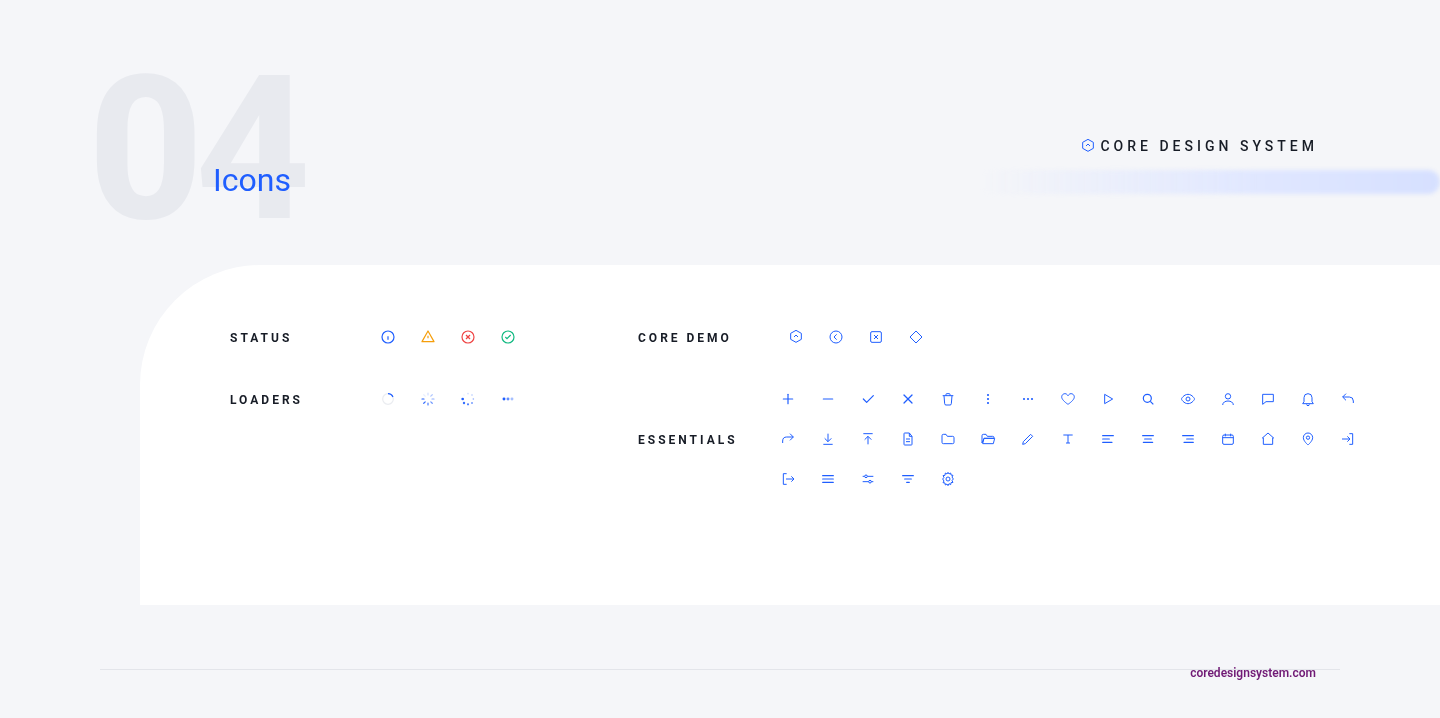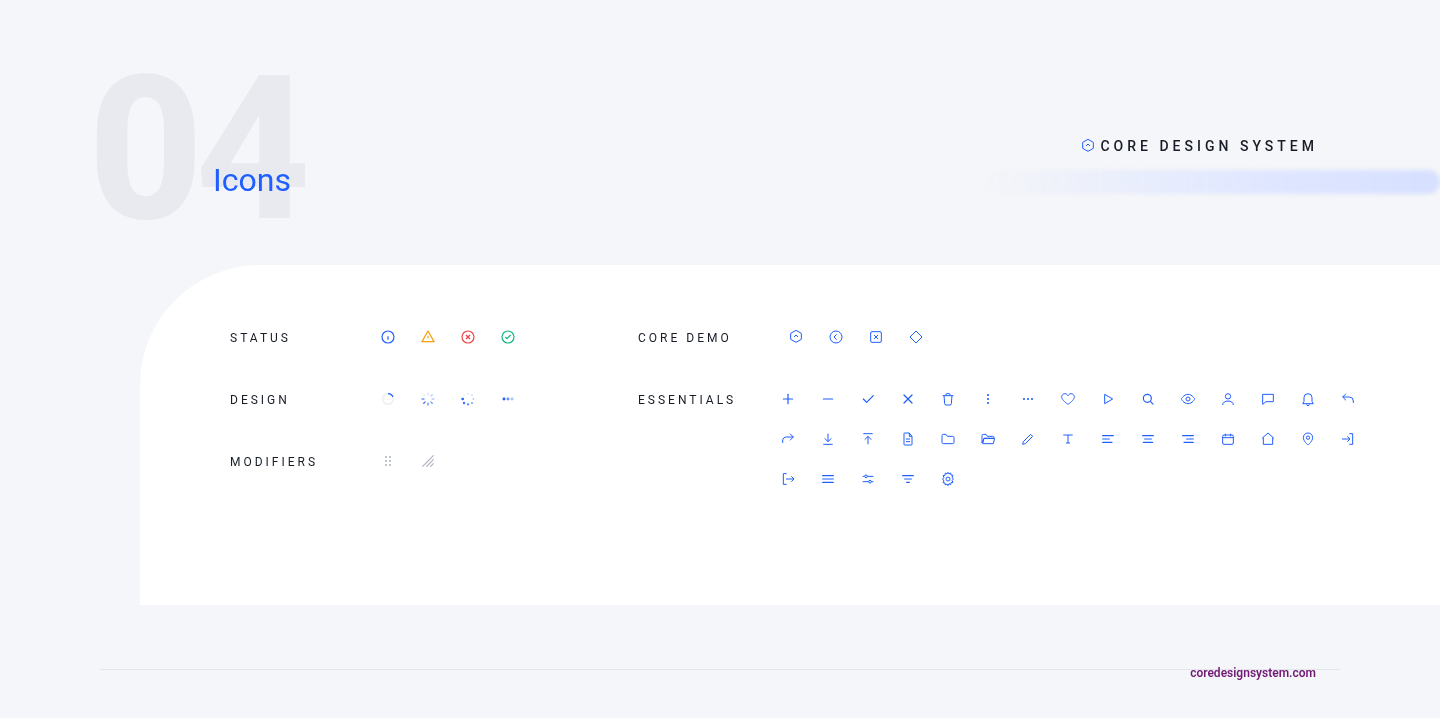--- a/index.html
+++ b/index.html
@@ -67,21 +67,21 @@
     padding: 64px 60px 40px 90px;
   }
   .row {
     display: flex;
     align-items: flex-start;
     margin-bottom: 40px;
   }
   .label {
     width: 150px;
     font-size: 12px;
-    font-weight: 400;
+    font-weight: 700;
     letter-spacing: 3px;
     color: #171c26;
     padding-top: 2px;
   }
   .icons {
     display: flex;
     flex-wrap: wrap;
     gap: 24px;
     max-width: 580px;
   }
@@ -99,21 +99,21 @@
     width: 408px;
   }
   .col-right {
     flex: 1;
   }
   .section {
     display: flex;
     align-items: flex-start;
     margin-bottom: 46px;
   }
-  .section:last-child { margin-bottom: 0; }
+  .section:last-child { margin-bottom: 0; align-items: center; }
   .footer-line {
     position: absolute;
     left: 100px;
     right: 100px;
     bottom: 48px;
     height: 1px;
     background: #e3e5ea;
   }
   .footer-text {
     position: absolute;
@@ -173,21 +173,21 @@
           <span class="ico">
             <svg width="16" height="16" viewBox="0 0 24 24" fill="none" stroke="#10b981" stroke-width="1.8">
                 <circle cx="12" cy="12" r="9"></circle>
                 <path d="M8 12l2.5 2.5L16 9"></path>
               </svg>
           </span>
         </div>
       </div>
 
       <div class="section">
-        <div class="label">DESIGN</div>
+        <div class="label">LOADERS</div>
         <div class="icons">
           <span class="ico">
             <svg width="16" height="16" viewBox="0 0 24 24" fill="none" stroke="#adb4c2" stroke-width="1.8">
                 <circle cx="12" cy="12" r="8" stroke-opacity="0.25"></circle>
                 <path d="M12 4a8 8 0 0 1 7.4 5" stroke="#1f5eff"></path>
               </svg>
           </span>
           <span class="ico">
             <svg width="16" height="16" viewBox="0 0 24 24" stroke="#1f5eff" stroke-width="1.8" stroke-linecap="round">
               <line x1="12" y1="3" x2="12" y2="6" opacity="0.2"></line>
@@ -215,42 +215,20 @@
           <span class="ico">
             <svg width="16" height="16" viewBox="0 0 24 24" fill="#1f5eff">
                 <circle cx="6" cy="12" r="2.2"></circle>
                 <circle cx="12" cy="12" r="2.2" opacity="0.7"></circle>
                 <circle cx="18" cy="12" r="2.2" opacity="0.4"></circle>
               </svg>
           </span>
         </div>
       </div>
 
-      <div class="section">
-        <div class="label">MODIFIERS</div>
-        <div class="icons">
-          <span class="ico">
-            <svg width="16" height="16" viewBox="0 0 24 24" fill="#adb4c2">
-                <circle cx="9" cy="6" r="1.5"></circle>
-                <circle cx="15" cy="6" r="1.5"></circle>
-                <circle cx="9" cy="12" r="1.5"></circle>
-                <circle cx="15" cy="12" r="1.5"></circle>
-                <circle cx="9" cy="18" r="1.5"></circle>
-                <circle cx="15" cy="18" r="1.5"></circle>
-              </svg>
-          </span>
-          <span class="ico">
-            <svg width="16" height="16" viewBox="0 0 24 24" stroke="#adb4c2" stroke-width="1.8" stroke-linecap="round">
-                <line x1="4" y1="20" x2="20" y2="4"></line>
-                <line x1="10" y1="20" x2="20" y2="10"></line>
-                <line x1="16" y1="20" x2="20" y2="16"></line>
-              </svg>
-          </span>
-        </div>
-      </div>
     </div>
 
     <div class="col-right">
 
       <div class="section">
         <div class="label">CORE DEMO</div>
         <div class="icons">
           <span class="ico">
             <svg width="16" height="16" viewBox="0 0 24 24" fill="none" stroke="#1f5eff" stroke-width="1.5">
                 <path d="M12 2l8 4.5v9L12 20l-8-4.5v-9L12 2z"></path>

